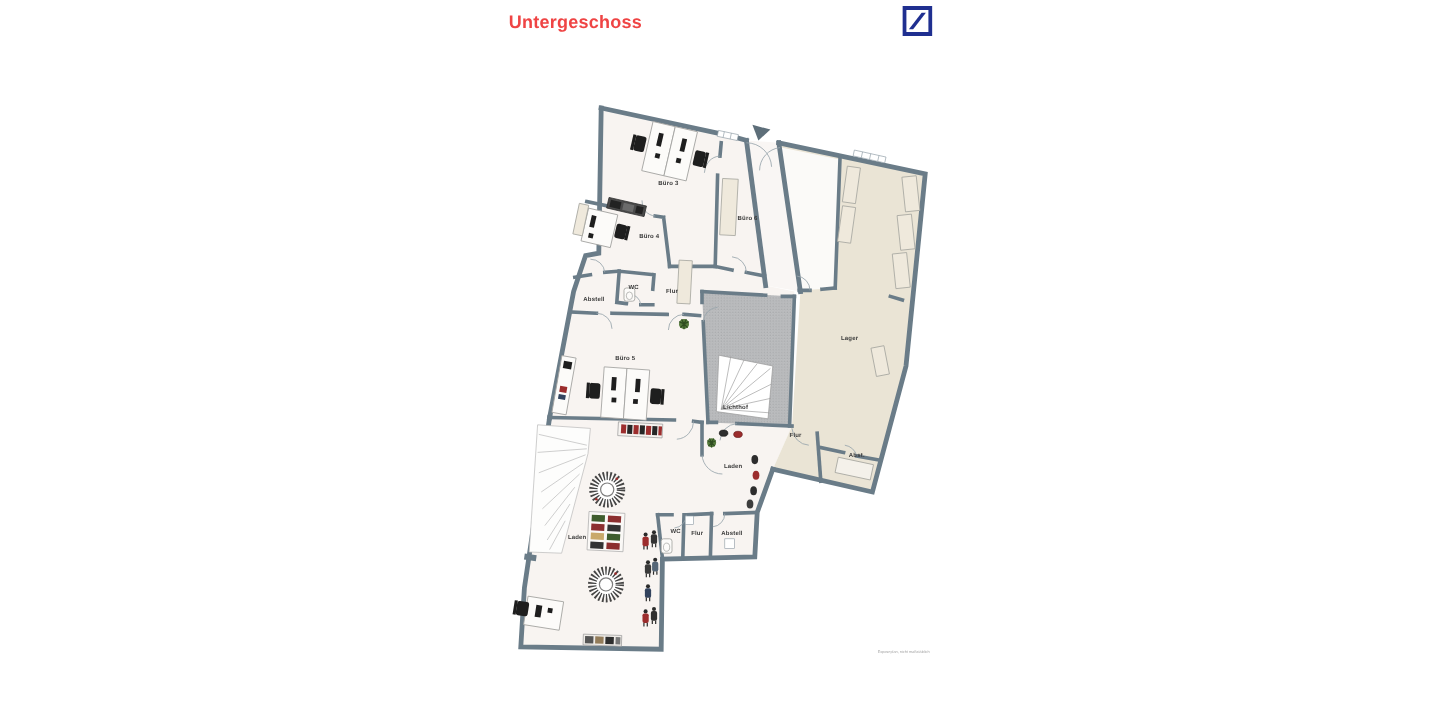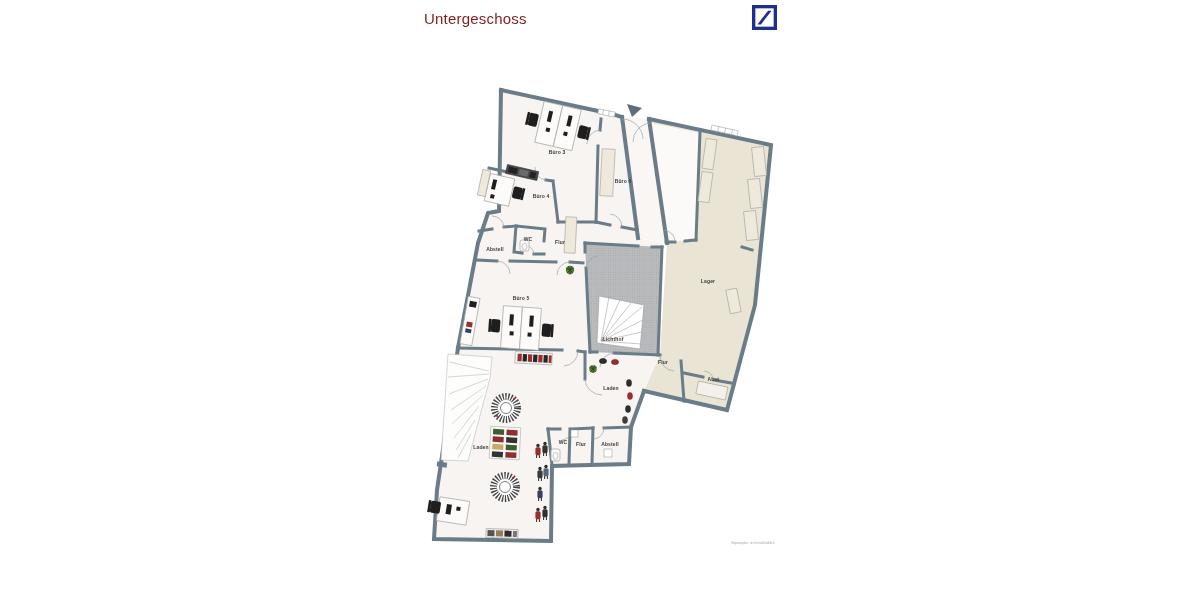--- a/index.html
+++ b/index.html
@@ -2,21 +2,21 @@
 <html><head>
 <meta charset="utf-8">
 <style>
   html,body{margin:0;padding:0;}
   body{
     width:1200px;height:600px;background:#ffffff;position:relative;overflow:hidden;
     font-family:"Liberation Sans", sans-serif;
   }
   .page-title{
     position:absolute;left:424px;top:10px;margin:0;
-    font-size:15px;font-weight:400;color:#7f1d1d;letter-spacing:.2px;
+    font-size:15px;font-weight:700;color:#ef4444;letter-spacing:.2px;
   }
   .brand-logo{position:absolute;left:752px;top:5px;width:25px;height:25px;}
   .floorplan-svg{position:absolute;left:0;top:0;width:1200px;height:600px;}
   .room-label{
     font-family:"Liberation Sans", sans-serif;font-size:5px;font-weight:600;
     fill:#3b3b3b;text-anchor:middle;letter-spacing:.15px;
   }
   .footer-note{
     font-family:"Liberation Sans", sans-serif;font-size:3.2px;fill:#a6a6a6;text-anchor:middle;
   }

